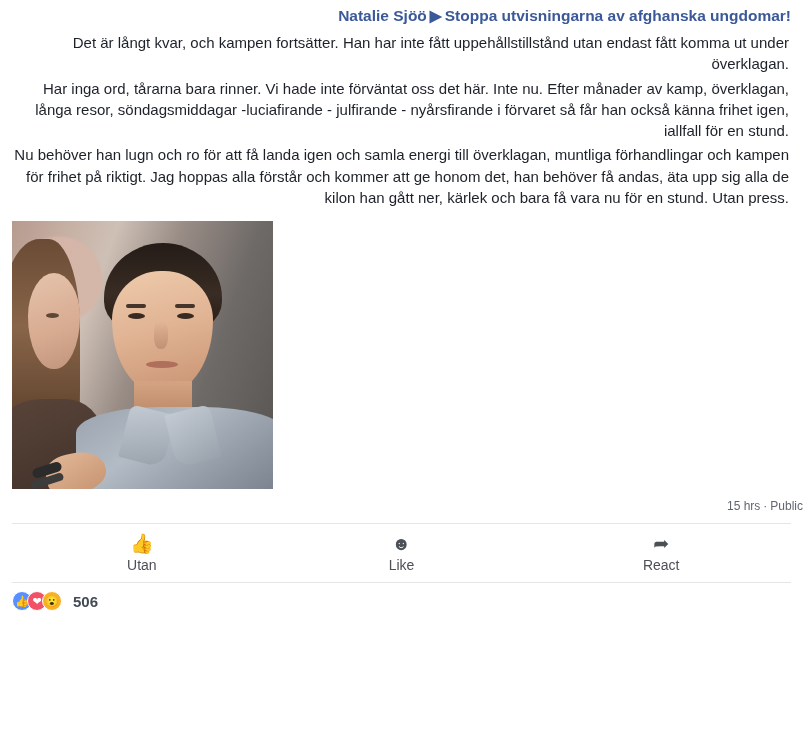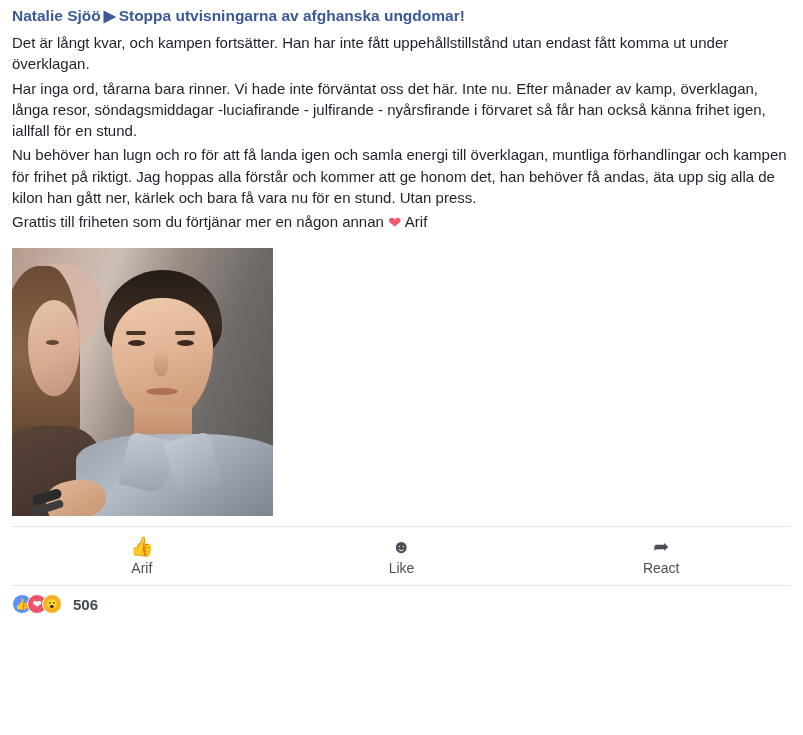--- a/index.html
+++ b/index.html
@@ -13,20 +13,21 @@
     font-family: "Liberation Sans", sans-serif;
     color: #1d2129;
     overflow: hidden;
   }
   .post {
     position: relative;
     width: 803px;
     height: 735px;
     box-sizing: border-box;
     padding: 0;
+    text-align: right;
   }
   .header-line {
     padding: 6px 12px 2px 12px;
     font-size: 15.5px;
     font-weight: bold;
     line-height: 1.35;
   }
   .author-link {
     color: #3b5998;
     text-decoration: none;
@@ -288,21 +289,20 @@
 <div class="post">
 
   <div class="header-line">
     <a class="author-link" href="#">Natalie Sjöö</a><span class="arrow-sep">▶</span><a class="group-link" href="#">Stoppa utvisningarna av afghanska ungdomar!</a>
   </div>
 
   <div class="body-text">
     <div class="para">Det är långt kvar, och kampen fortsätter. Han har inte fått uppehållstillstånd utan endast fått komma ut under överklagan.</div>
     <div class="para">Har inga ord, tårarna bara rinner. Vi hade inte förväntat oss det här. Inte nu. Efter månader av kamp, överklagan, långa resor, söndagsmiddagar -luciafirande - julfirande - nyårsfirande i förvaret så får han också känna frihet igen, iallfall för en stund.</div>
     <div class="para">Nu behöver han lugn och ro för att få landa igen och samla energi till överklagan, muntliga förhandlingar och kampen för frihet på riktigt. Jag hoppas alla förstår och kommer att ge honom det, han behöver få andas, äta upp sig alla de kilon han gått ner, kärlek och bara få vara nu för en stund. Utan press.</div>
-    <div class="para"><span>Grattis till friheten som du förtjänar mer en någon annan</span> <span class="heart">❤</span> <span>Arif</span></div>
   </div>
 
   <div class="photo-wrap">
     <div class="photo">
       <div class="p-left-hair"></div>
       <div class="p-left-face"></div>
       <div class="p-left-eye"></div>
       <div class="p-left-body"></div>
       <div class="p-main-hair"></div>
       <div class="p-main-face"></div>
@@ -315,27 +315,30 @@
       <div class="p-main-neck"></div>
       <div class="p-main-shirt"></div>
       <div class="p-main-collar-l"></div>
       <div class="p-main-collar-r"></div>
       <div class="p-hand"></div>
       <div class="p-bracelet"></div>
       <div class="p-bracelet2"></div>
     </div>
   </div>
 
+  <div class="meta">
+    <a href="#">15 hrs</a><span class="dot">·</span><a href="#">Public</a>
+  </div>
 
   <div class="divider"></div>
 
   <div class="actions">
     <div class="action">
       <span class="glyph">👍</span>
-      <span class="label">Arif</span>
+      <span class="label">Utan</span>
     </div>
     <div class="action">
       <span class="glyph">☻</span>
       <span class="label">Like</span>
     </div>
     <div class="action">
       <span class="glyph">➦</span>
       <span class="label">React</span>
     </div>
   </div>

